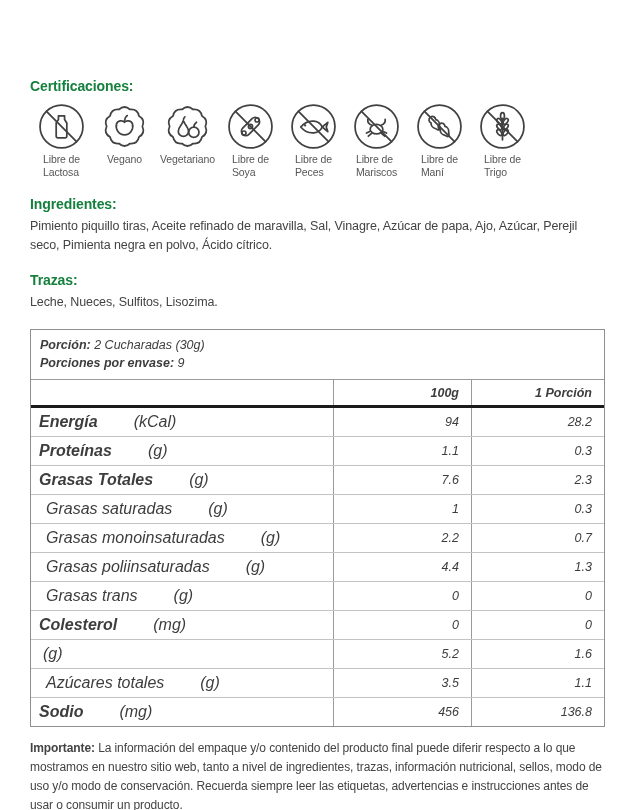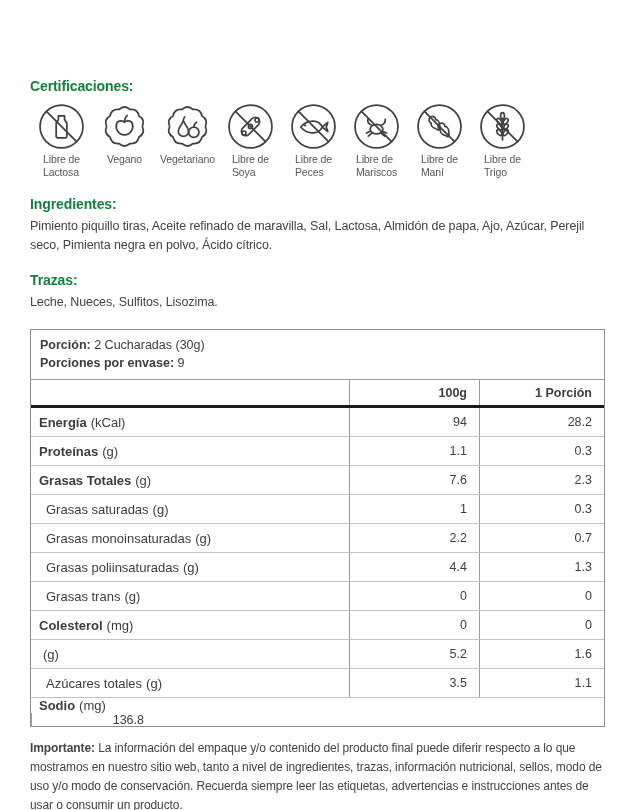--- a/index.html
+++ b/index.html
@@ -22,32 +22,32 @@
   .cert-label{
     margin-top:3px;font-size:10.5px;line-height:13px;color:#565656;
     text-align:left;white-space:pre-line;letter-spacing:-0.1px;
   }
 
   
   .section{margin-top:17px;}
   .sec-body{margin-top:5px;font-size:12.5px;line-height:19px;letter-spacing:-0.1px;color:#434343;}
 
   
-  .ntable{margin-top:17px;border:1px solid #8f8f8f;}
+  .ntable{margin-top:17px;border:1px solid #8f8f8f;font-style:italic;}
   .meta{padding:6px 9px 7px 9px;font-size:12.5px;line-height:18px;border-bottom:1px solid #9b9b9b;}
   .b{font-weight:bold;}
   .cols{display:flex;height:25px;border-bottom:3px solid #1b1b1b;}
   .c1{flex:1;min-width:0;}
   .c2{width:117px;border-left:1px solid #9b9b9b;}
   .c3{width:112px;border-left:1px solid #9b9b9b;}
-  .val{display:flex;align-items:center;justify-content:flex-end;padding-right:12px;font-size:12.5px;}
+  .val{display:flex;align-items:center;justify-content:flex-end;padding-right:12px;font-size:12.5px;padding-left:8px;}
   .cols .val{font-weight:bold;}
   .trow{display:flex;height:28px;border-bottom:1px solid #c3c3c3;}
-  .trow:last-child{border-bottom:none;flex-direction:column;}
-  .trow .c1{display:flex;align-items:center;padding-left:8px;font-size:13px;white-space:nowrap;}
+  .trow:last-child{border-bottom:none;}
+  .trow .c1{display:flex;align-items:center;padding-left:8px;font-size:16px;white-space:nowrap;gap:32px;}
   .trow .nm{font-weight:bold;}
   .trow.sub .nm{font-weight:normal;}
   .trow.sub .c1{padding-left:15px;}
   .un{margin-left:4px;font-weight:normal;}
 
   
   .footer{margin-top:12px;font-size:12px;line-height:19px;letter-spacing:-0.1px;color:#434343;}
 
   
   .ic{stroke:#414141;fill:none;stroke-width:1.7;stroke-linecap:round;stroke-linejoin:round;}
@@ -195,21 +195,21 @@
           </svg>
       </span>
       <span class="cert-label">Libre de
 Trigo</span>
     </div>
 
   </div>
 
   <div class="section">
     <div class="sec-title">Ingredientes:</div>
-    <div class="sec-body">Pimiento piquillo tiras, Aceite refinado de maravilla, Sal, Lactosa, Almidón de papa, Ajo, Azúcar, Perejil seco, Pimienta negra en polvo, Ácido cítrico.</div>
+    <div class="sec-body">Pimiento piquillo tiras, Aceite refinado de maravilla, Sal, Vinagre, Azúcar de papa, Ajo, Azúcar, Perejil seco, Pimienta negra en polvo, Ácido cítrico.</div>
   </div>
 
   <div class="section">
     <div class="sec-title">Trazas:</div>
     <div class="sec-body">Leche, Nueces, Sulfitos, Lisozima.</div>
   </div>
 
   <div class="ntable">
     <div class="meta">
       <div>
@@ -305,20 +305,21 @@
           <span class="un">(g)</span>
         </div>
       <div class="c2 val">3.5</div>
       <div class="c3 val">1.1</div>
     </div>
     <div class="trow">
       <div class="c1">
           <span class="nm">Sodio</span>
           <span class="un">(mg)</span>
         </div>
+      <div class="c2 val">456</div>
       <div class="c3 val">136.8</div>
     </div>
   </div>
 
   <div class="footer">
     <span class="b">Importante:</span>
     <span>La información del empaque y/o contenido del producto final puede diferir respecto a lo que mostramos en nuestro sitio web, tanto a nivel de ingredientes, trazas, información nutricional, sellos, modo de uso y/o modo de conservación. Recuerda siempre leer las etiquetas, advertencias e instrucciones antes de usar o consumir un producto.</span>
   </div>
 
 </div>

